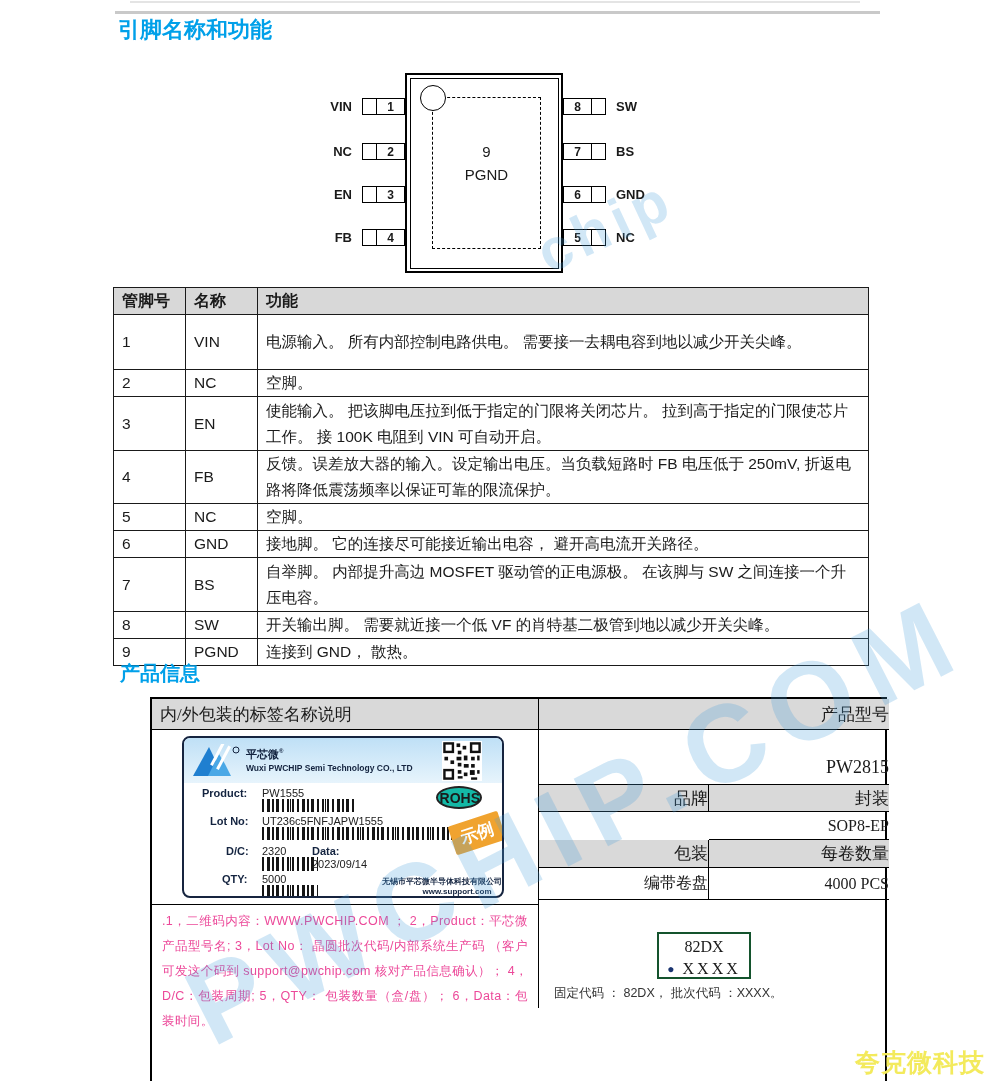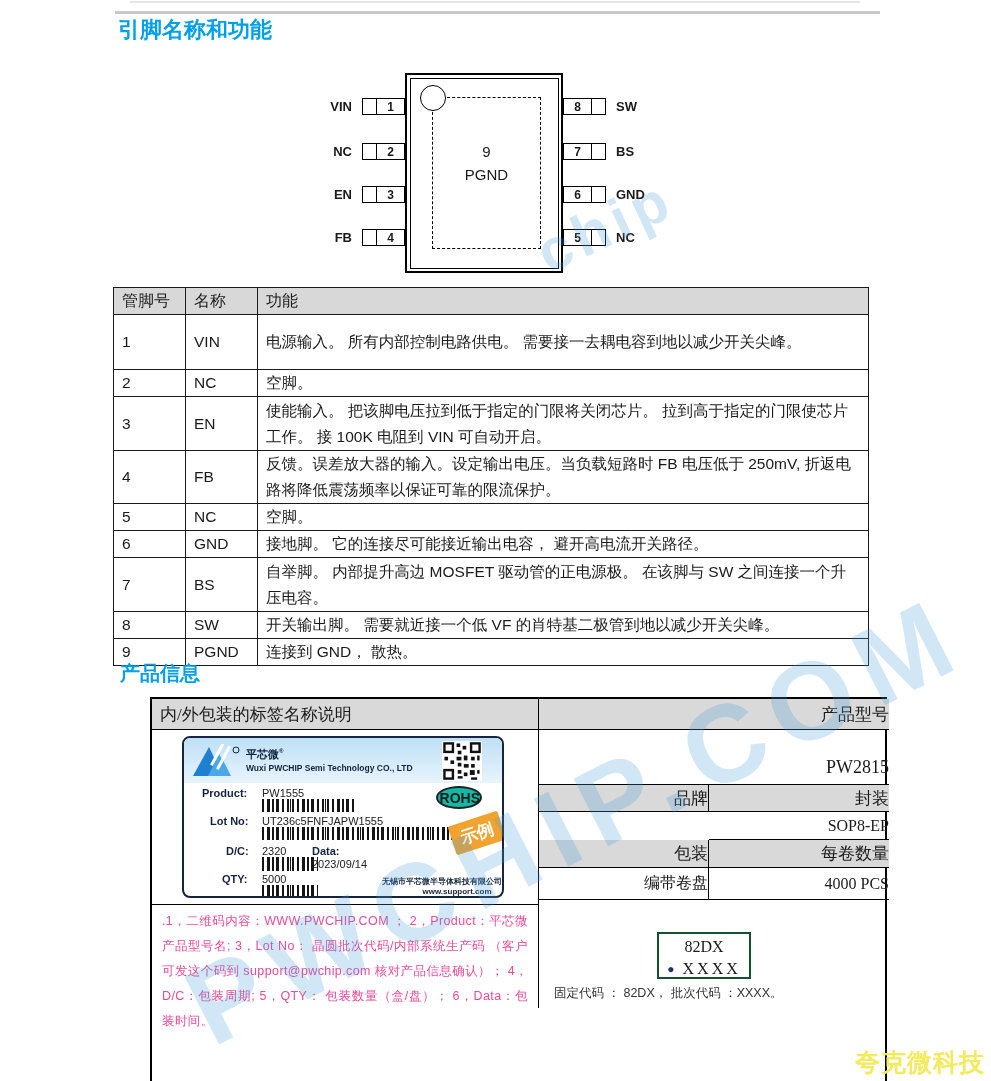--- a/index.html
+++ b/index.html
@@ -19,21 +19,21 @@
   .pinbox{border:1.5px solid #000;display:flex;background:#fff;}
   .pinbox .seg-small{width:13px;border-right:1.5px solid #000;}
   .pinbox .seg-num{flex:1;display:flex;align-items:center;justify-content:center;
                    font-size:12px;font-weight:bold;}
   .pinbox.rightside .seg-small{border-right:none;border-left:1.5px solid #000;}
   .pinlabel{font-size:13px;font-weight:bold;line-height:17px;}
   
   table.pintable{border-collapse:collapse;table-layout:fixed;width:755px;}
   table.pintable th,table.pintable td{border:1.5px solid #1a1a1a;padding:0 8px;
       font-size:15.5px;line-height:26px;vertical-align:middle;text-align:left;overflow:hidden;}
-  table.pintable th{background:#d8d8d8;font-weight:normal;font-size:16px;margin-top:42px;}
+  table.pintable th{background:#d8d8d8;font-weight:bold;font-size:16px;margin-top:42px;}
   
   #ptable{border:2px solid #000;background:transparent;}
   .pcell{position:absolute;box-sizing:border-box;display:flex;align-items:center;}
   .pcell.center{justify-content:flex-end;text-align:center;}
   .pcell.gray{background:#d9d9d9;}
   .bR{border-right:1.5px solid #000;} .bB{border-bottom:1.5px solid #000;}
   
   #label{border:2px solid #16243f;border-radius:8px;background:#fff;overflow:hidden;}
   .lb-band{background:linear-gradient(#bfe0f6,#e7f4fc);}
   .lb-bold{font-weight:bold;color:#13233f;}

